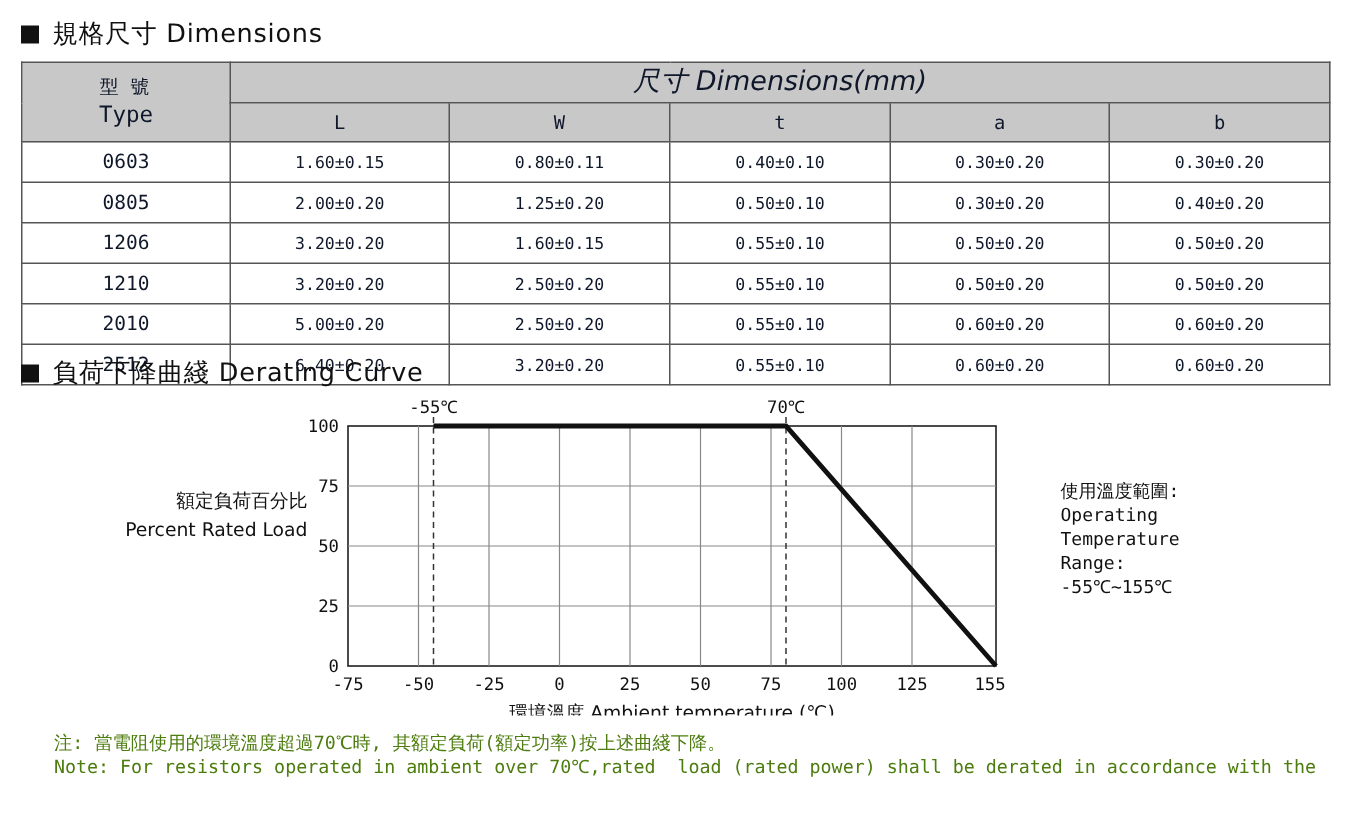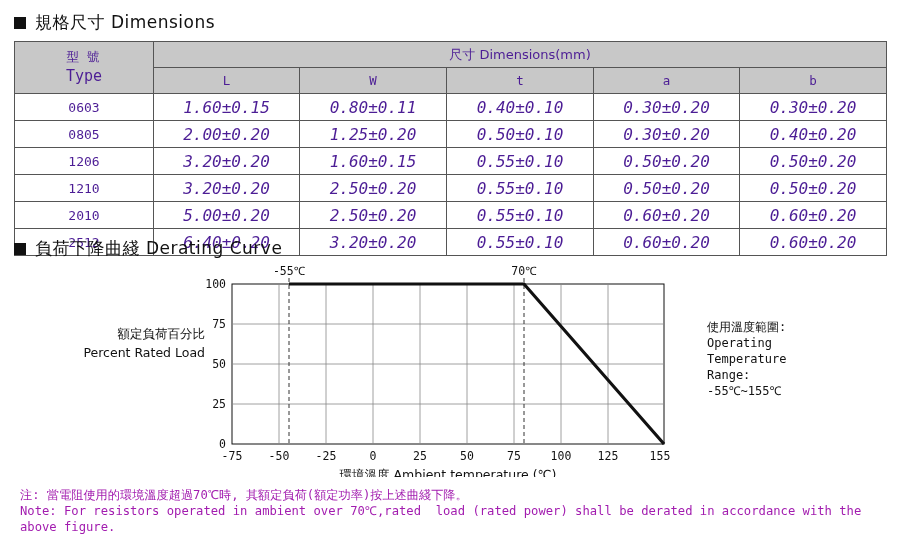--- a/index.html
+++ b/index.html
@@ -64,21 +64,21 @@
     border-collapse: collapse;
     width: 872px;
     table-layout: fixed;
     font-family: "DejaVu Sans Mono", monospace;
   }
   table.dims th, table.dims td {
     border: 1px solid #555;
     text-align: center;
     vertical-align: middle;
     font-weight: normal;
-    color: #4c1d95;
+    color: #0f172a;
   }
   .hdr-cell {
     background: #c8c8c8;
     font-size: 12.5px;
     line-height: 1.35;
     height: 22px;
     font-family: "DejaVu Sans", sans-serif;
   }
   .hdr-type {
     width: 139px;
@@ -87,40 +87,40 @@
   .hdr-type .cn {
     letter-spacing: 2px;
     display: block;
   }
   .hdr-type .en {
     display: block;
     font-family: "DejaVu Sans Mono", monospace;
     font-size: 15px;
   }
   .hdr-dims {
-    font-size: 13px;
+    font-size: 18px;
     height: 23px;
+    font-style: italic;
   }
   .hdr-sub {
     background: #c8c8c8;
     font-size: 12.5px;
     height: 23px;
     font-family: "DejaVu Sans Mono", monospace;
   }
   td.typecell {
     font-size: 13px;
     height: 24px;
     background: #fff;
   }
   td.valcell {
-    font-size: 16px;
+    font-size: 11px;
     height: 24px;
     background: #fff;
     letter-spacing: 0px;
-    font-style: italic;
   }
 
   
   #derating-chart {
     position: absolute;
     left: 0px;
     top: 262px;
     width: 900px;
     height: 215px;
   }
@@ -136,27 +136,27 @@
   }
   .side-note-text {
     font-family: "DejaVu Sans Mono", monospace;
     font-size: 12px;
     fill: #111;
   }
 
   
   .notes {
     position: absolute;
-    left: 20px;
+    left: 36px;
     top: 487px;
     width: 850px;
     font-family: "DejaVu Sans Mono", monospace;
     font-size: 12.2px;
     line-height: 1.32;
-    color: #a21caf;
+    color: #4d7c0f;
   }
   .notes .line {
     white-space: pre-wrap;
   }
 </style>
 </head>
 <body>
 
 <div class="page">
 
@@ -303,16 +303,15 @@
     <text class="side-note-text" x="707" y="69">使用溫度範圍:</text>
     <text class="side-note-text" x="707" y="85">Operating</text>
     <text class="side-note-text" x="707" y="101">Temperature</text>
     <text class="side-note-text" x="707" y="117">Range:</text>
     <text class="side-note-text" x="707" y="133">-55℃~155℃</text>
   </svg>
 
   <div class="notes">
     <div class="line">注: 當電阻使用的環境溫度超過70℃時, 其額定負荷(額定功率)按上述曲綫下降。</div>
     <div class="line">Note: For resistors operated in ambient over 70℃,rated  load (rated power) shall be derated in accordance with the</div>
-    <div class="line">above figure.</div>
   </div>
 
 </div>
 
 </body></html>

